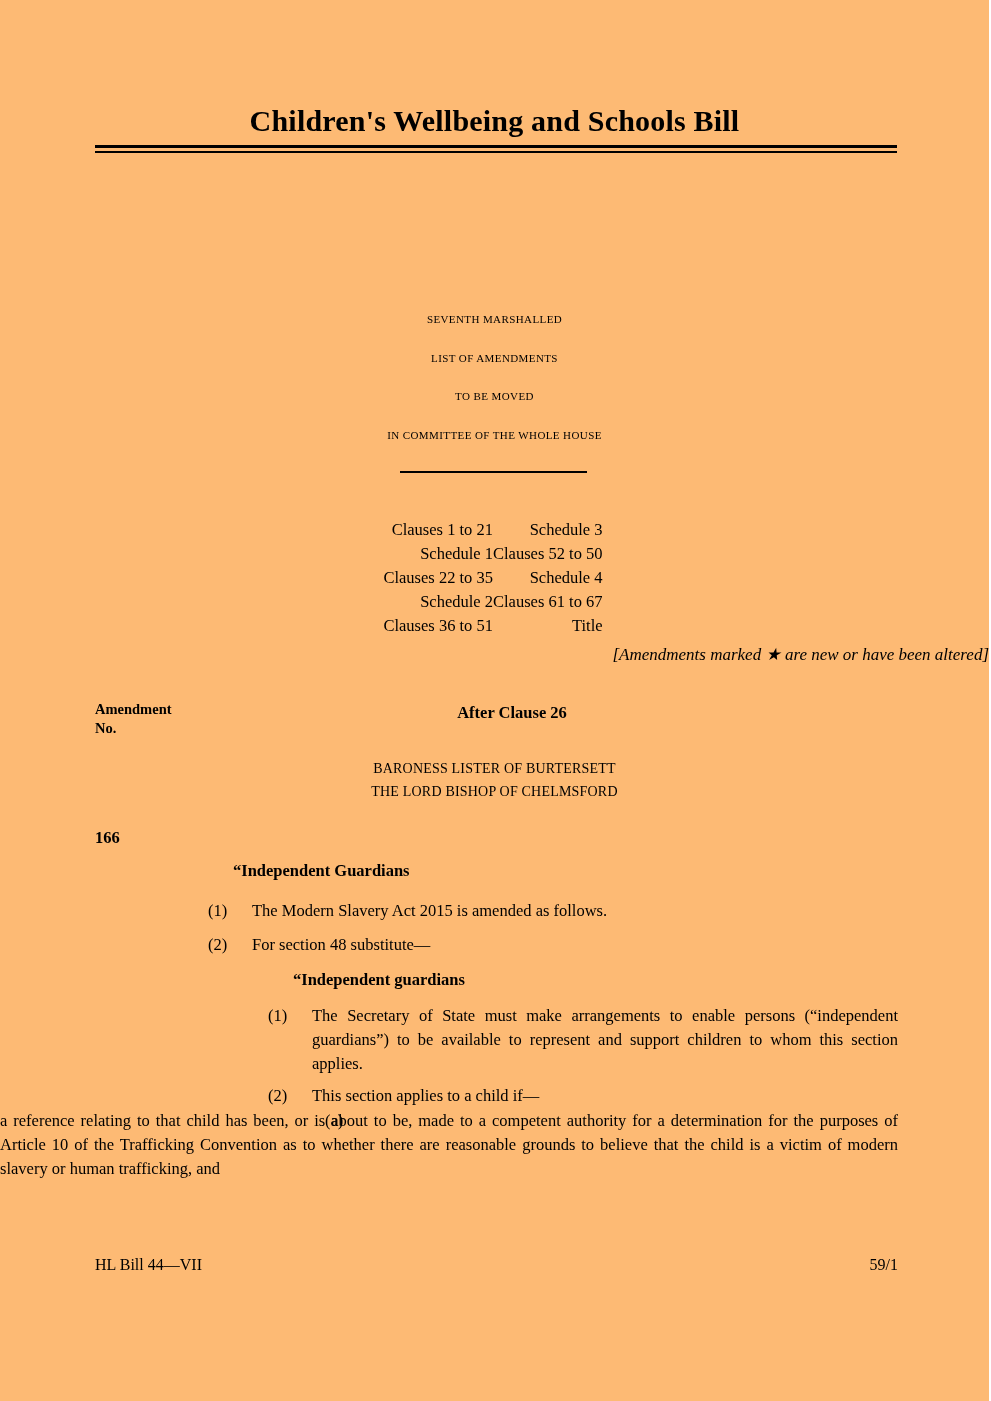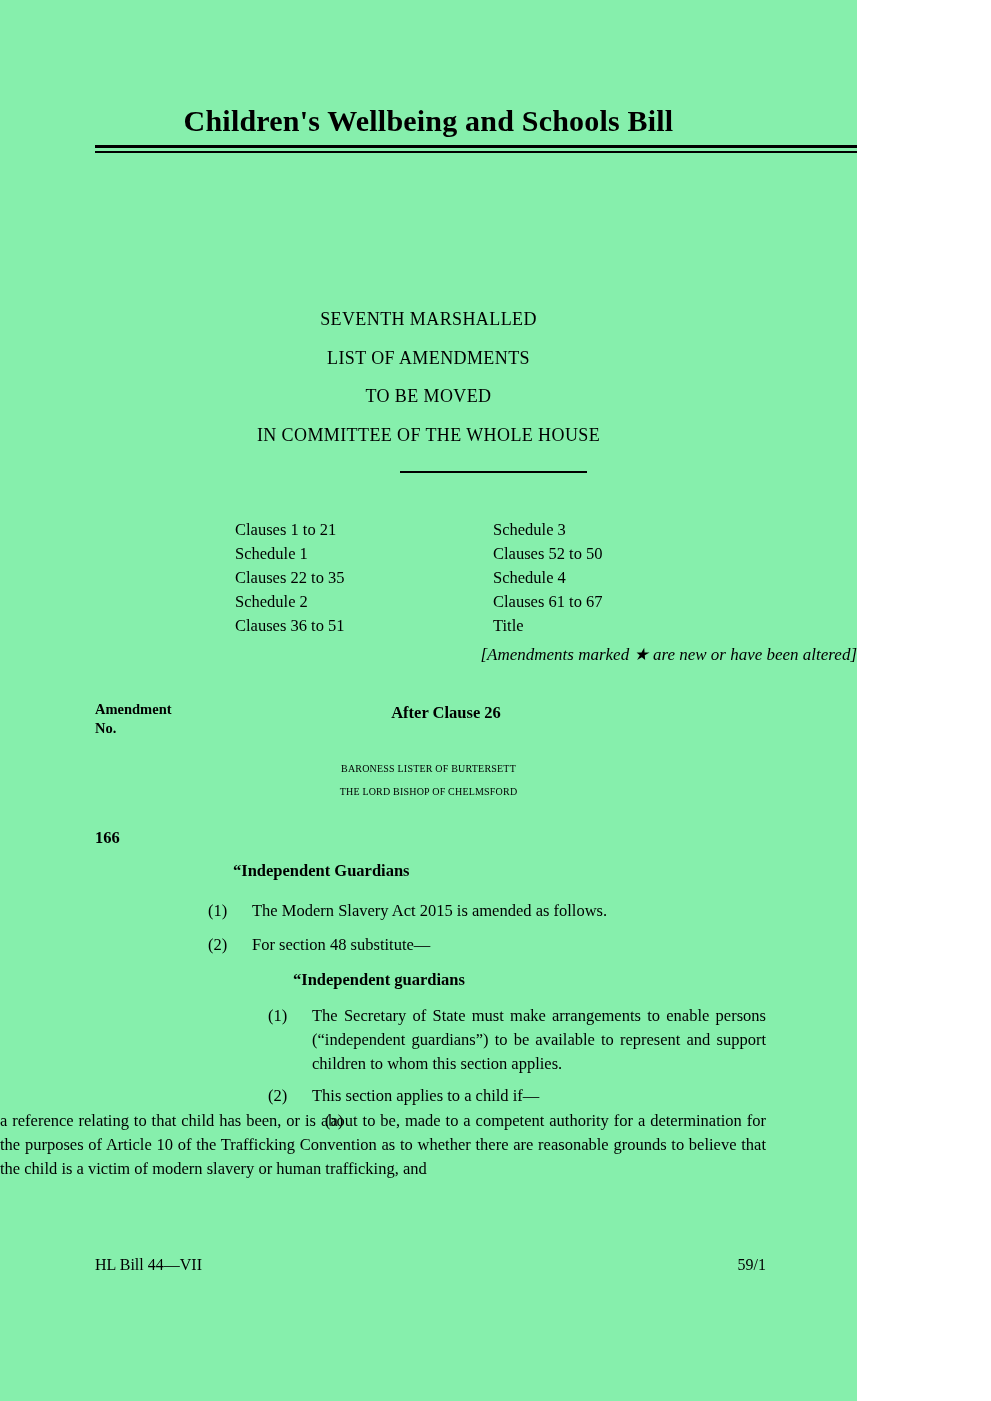--- a/index.html
+++ b/index.html
@@ -1,21 +1,21 @@
 <!DOCTYPE html>
 <html><head>
 <meta charset="utf-8">
 <style>
   * { box-sizing: border-box; }
   html, body { margin: 0; padding: 0; background: #ffffff; }
   .page {
     position: relative;
-    width: 857px;
+    width: 989px;
     height: 1401px;
-    background: #86efac;
+    background: #fdba74;
     color: #000000;
     font-family: "Liberation Serif", serif;
     overflow: hidden;
   }
 
   .doc-title {
     position: absolute;
     top: 104px; left: 0; right: 0;
     text-align: center;
     font-size: 30px;
@@ -27,21 +27,21 @@
     top: 145px; left: 95px;
     width: 802px; height: 8px;
     border-top: 3px solid #000;
     border-bottom: 2px solid #000;
   }
 
   .masthead {
     position: absolute;
     top: 300px; left: 0; right: 0;
     text-align: center;
-    font-size: 18px;
+    font-size: 11px;
     line-height: 38.5px;
     letter-spacing: 0.4px;
   }
 
   .short-rule {
     position: absolute;
     top: 471px; left: 400px;
     width: 187px;
     border-top: 2px solid #000;
   }
@@ -53,20 +53,21 @@
     font-style: italic;
     font-size: 16px;
   }
 
   .marshal-columns {
     position: absolute;
     top: 518px; left: 235px;
     display: flex;
     font-size: 16.5px;
     line-height: 24px;
+    text-align: right;
   }
   .marshal-col-left { width: 258px; }
 
   .star-note {
     position: absolute;
     top: 644px; left: 0; right: 0;
     text-align: right;
     font-style: italic;
     font-size: 17px;
   }
@@ -84,21 +85,21 @@
     text-align: center;
     font-weight: bold;
     font-size: 16.5px;
     padding-left: 35px;
   }
 
   .sponsors {
     position: absolute;
     top: 757px; left: 0; right: 0;
     text-align: center;
-    font-size: 10px;
+    font-size: 14px;
     line-height: 23px;
     letter-spacing: 0.2px;
   }
 
   .body-row { position: absolute; left: 0; right: 0; font-size: 16.5px; line-height: 24px; }
   .marker { position: absolute; top: 0; }
   .m-number   { left: 95px;  font-weight: bold; }
   .m-level-a  { left: 208px; }
   .m-level-b  { left: 268px; }
   .m-level-c  { left: 325px; }

